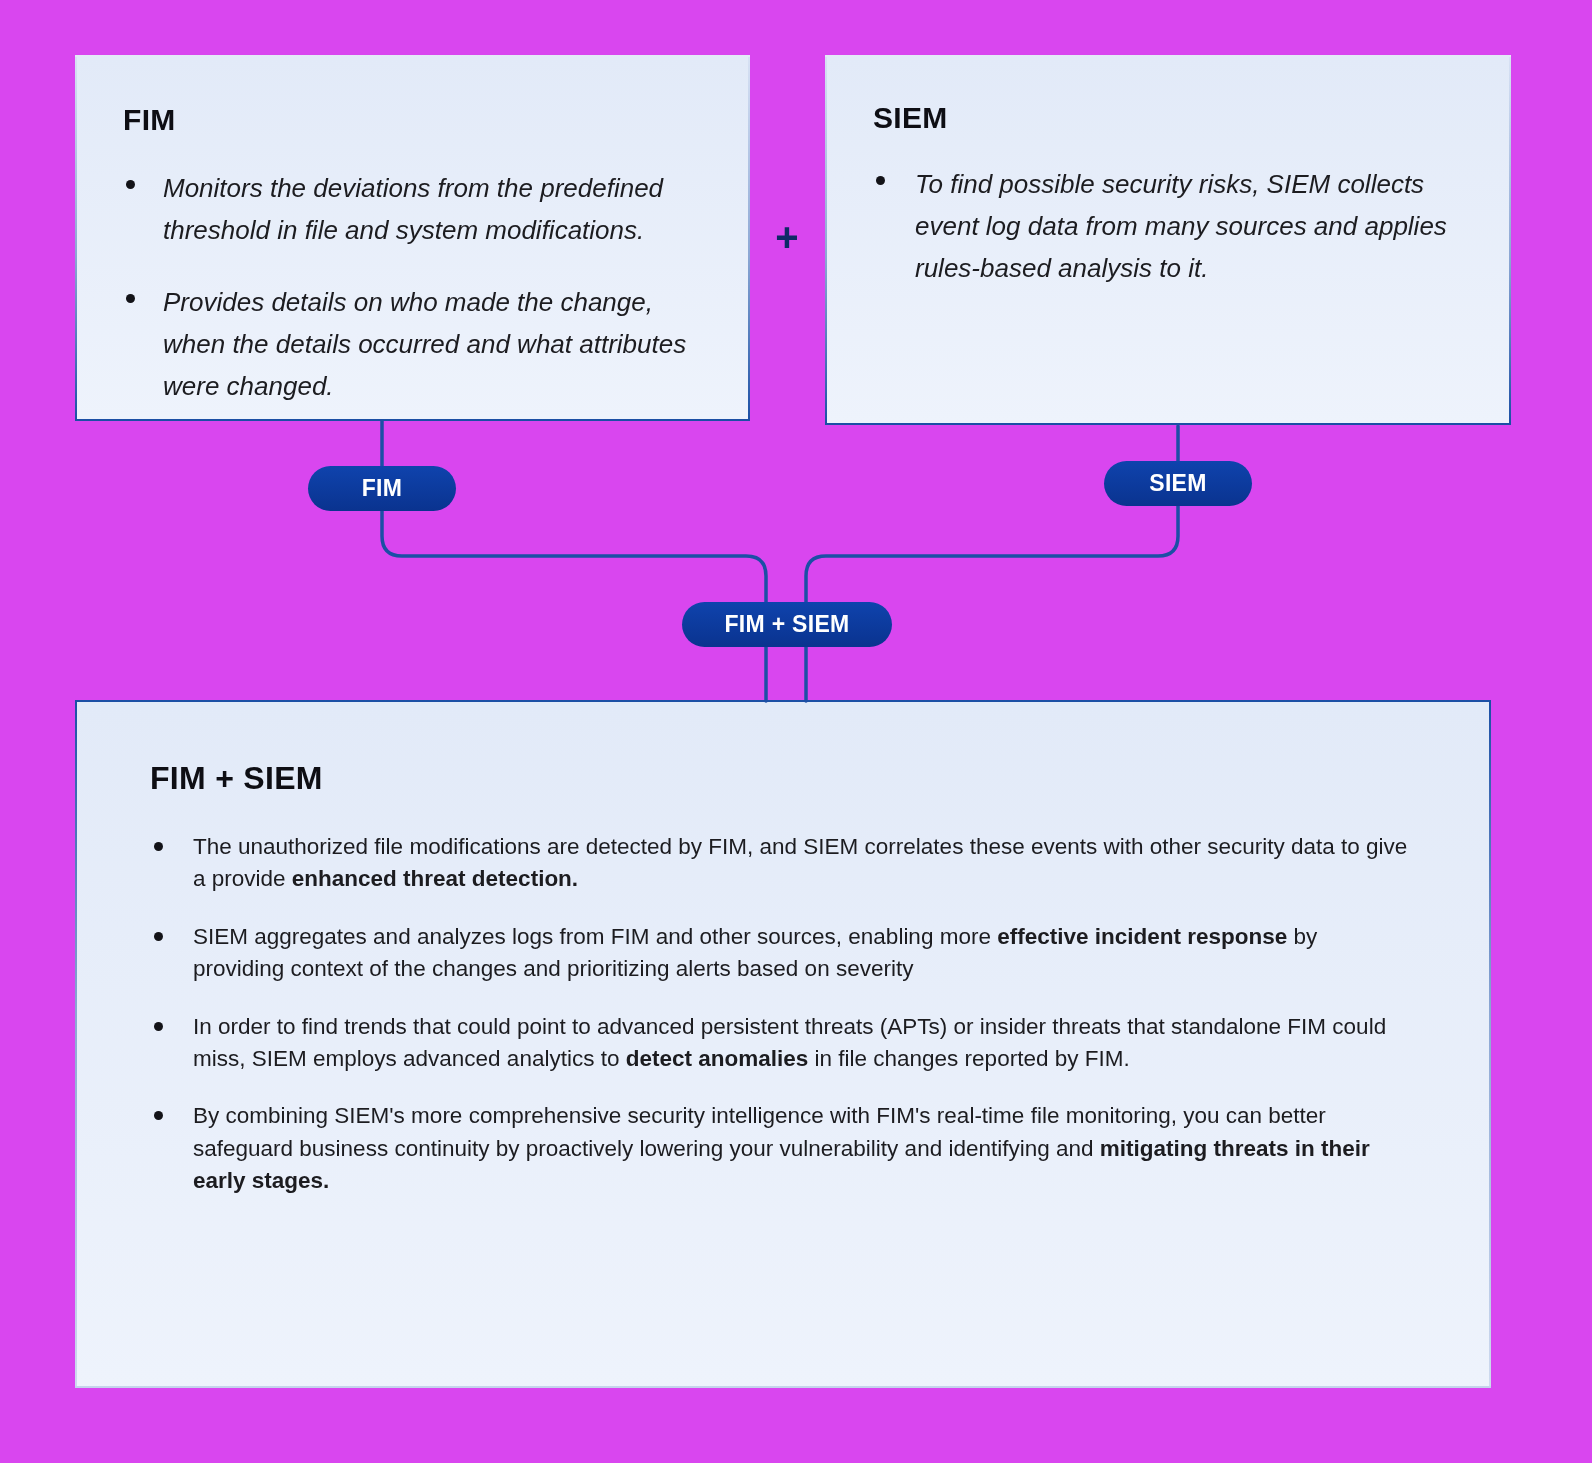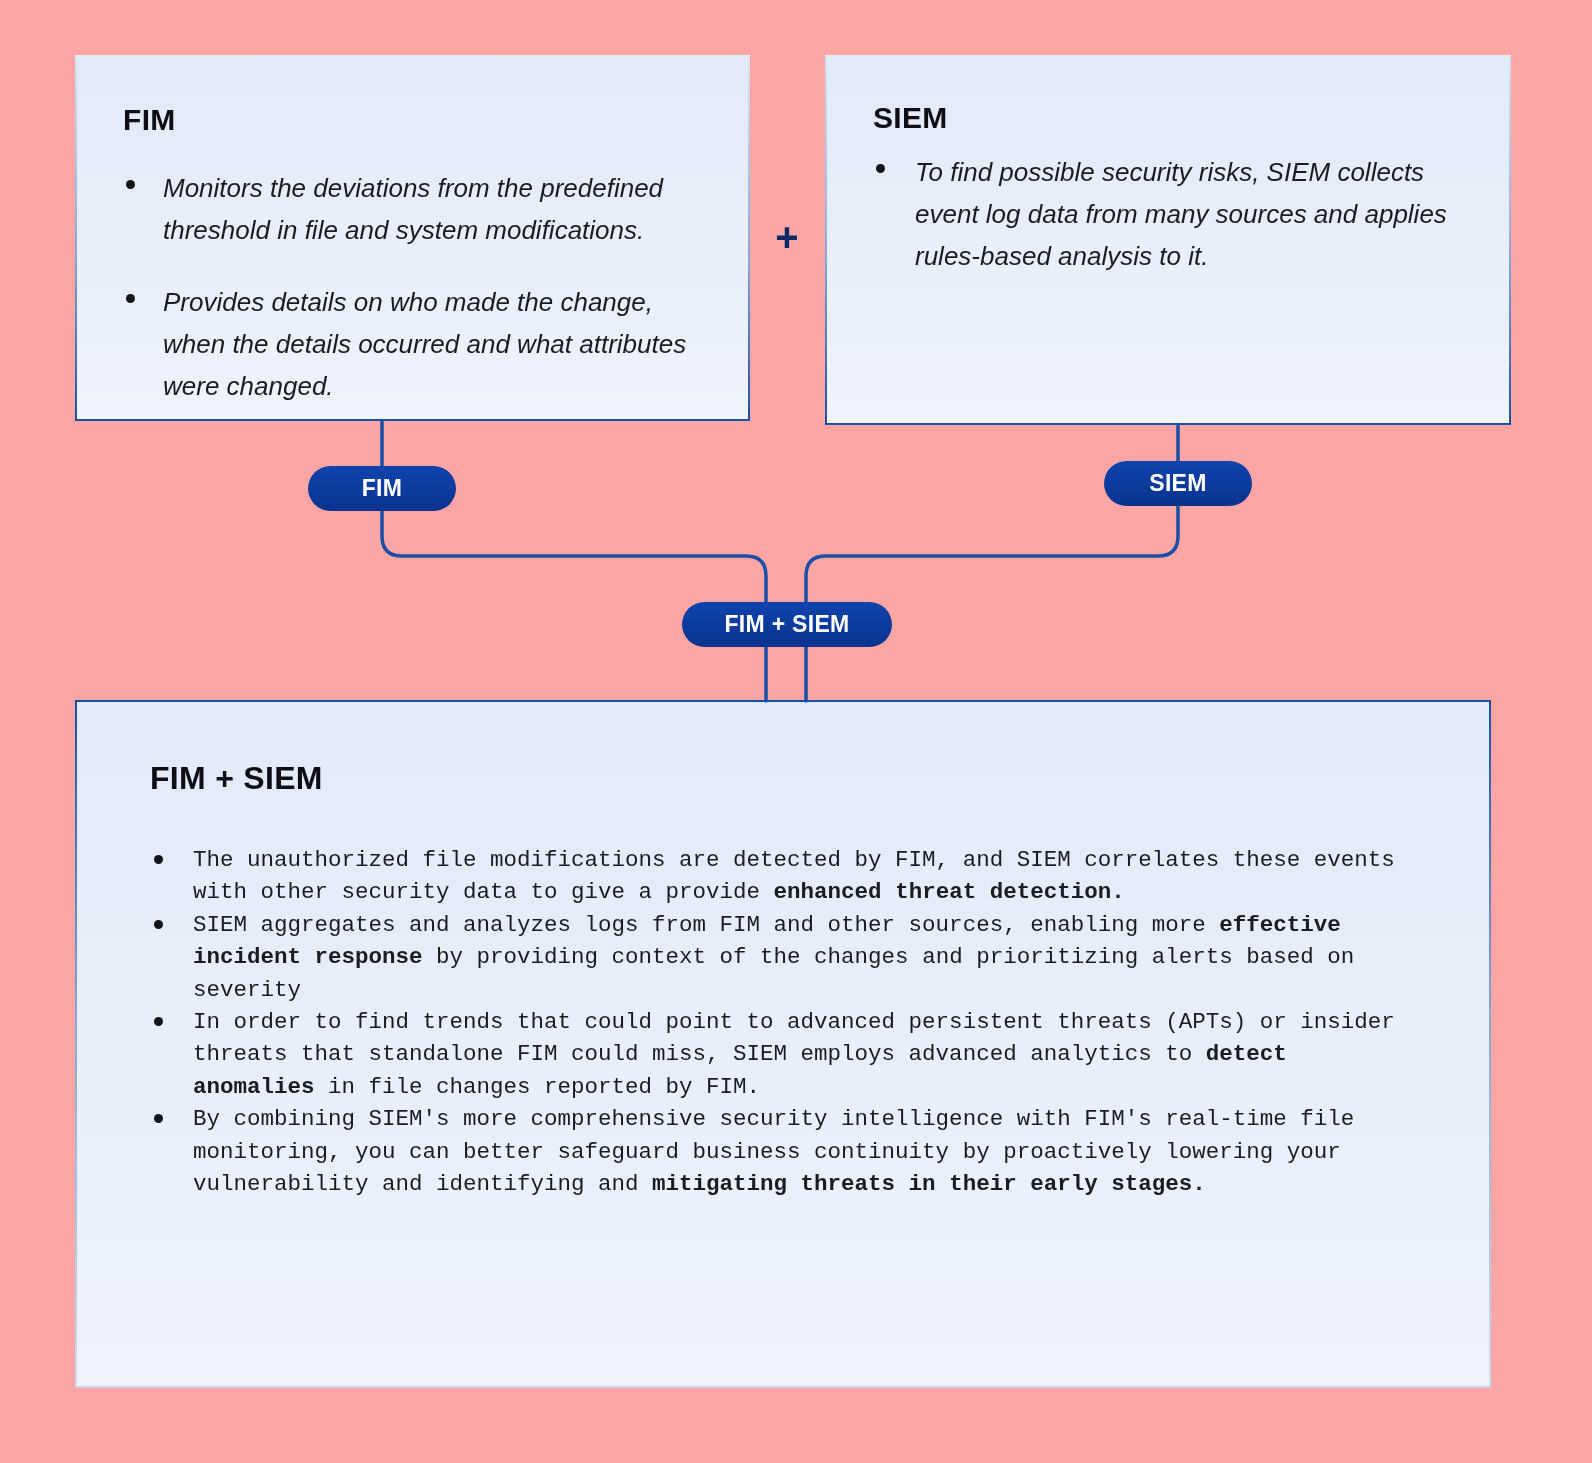--- a/index.html
+++ b/index.html
@@ -3,21 +3,21 @@
 <meta charset="utf-8">
 <style>
   * { margin: 0; padding: 0; box-sizing: border-box; }
   html, body { background: #ffffff; }
   body { font-family: "Liberation Sans", sans-serif; }
 
   .canvas {
     position: relative;
     width: 1592px;
     height: 1463px;
-    background: #fca5a5;
+    background: #d946ef;
     overflow: hidden;
   }
 
   
   .panel {
     position: absolute;
     background: linear-gradient(180deg, #e2eaf8 0%, #eef3fc 100%);
     border: 2px solid;
   }
   .panel.top-border-fade {
@@ -61,24 +61,24 @@
   }
 
   .panel-fim .bullets, .panel-siem .bullets { gap: 30px; margin-top: 30px; }
   .panel-fim .bullets li, .panel-siem .bullets li {
     padding-left: 40px;
     font-size: 26px;
     line-height: 1.62;
     font-style: italic;
   }
   .panel-fim .bullets li::before, .panel-siem .bullets li::before { left: 3px; top: 13px; }
-  .panel-siem .bullets { margin-top: 16px; }
+  .panel-siem .bullets { margin-top: 28px; }
   .panel-siem .bullets li { padding-left: 42px; }
 
-  .panel-combined .bullets { margin-top: 47px; font-family: Liberation Mono, monospace; }
+  .panel-combined .bullets { gap: 25px; margin-top: 34px; }
   .panel-combined .bullets li {
     padding-left: 43px;
     font-size: 22.5px;
     line-height: 1.44;
     max-width: 1260px;
   }
   .panel-combined .bullets li::before { left: 4px; top: 11px; }
 
   .bold { font-weight: 700; }
 

